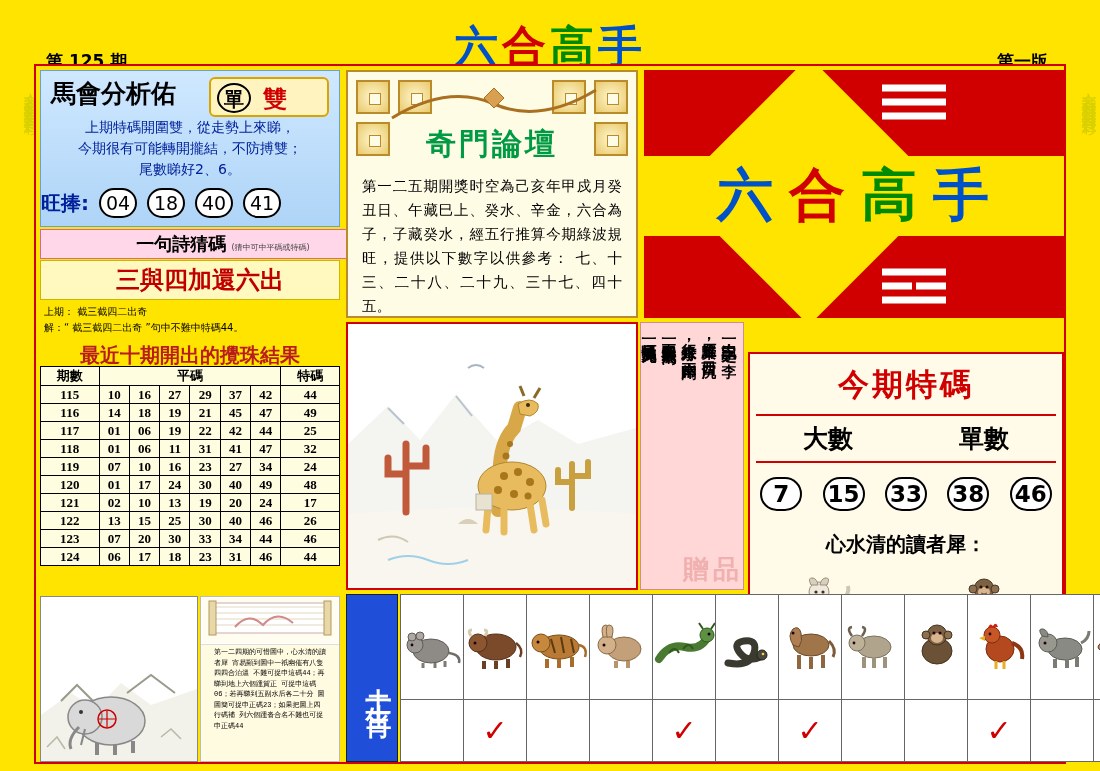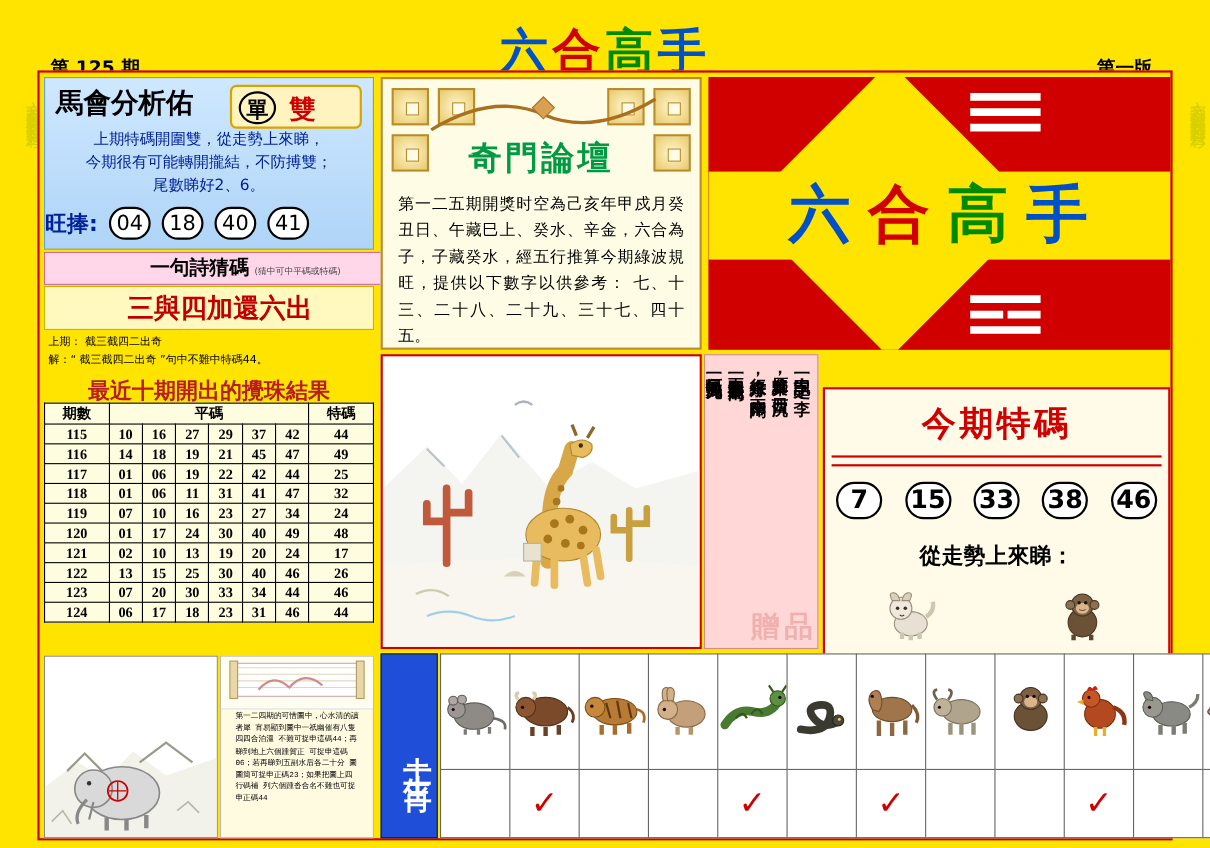--- a/index.html
+++ b/index.html
@@ -533,29 +533,33 @@
         <span>六</span>
         <span>合</span>
         <span>高</span>
         <span>手</span>
       </div>
     </div>
 
     <div class="panel-special">
       <div class="sp-title">今期特碼</div>
       <div class="sp-hr"></div>
+      <div class="sp-heads">
+        <div>大數</div>
+        <div>單數</div>
+      </div>
       <div class="sp-hr2"></div>
       <div class="sp-balls">
         <div class="sp-ball">7</div>
         <div class="sp-ball">15</div>
         <div class="sp-ball">33</div>
         <div class="sp-ball">38</div>
         <div class="sp-ball">46</div>
       </div>
-      <div class="sp-lucky">從走勢上來睇：</div>
+      <div class="sp-lucky">心水清的讀者犀：</div>
       <div class="sp-animals">
         <svg width="56" height="50" viewBox="0 0 56 50">
           <ellipse cx="28" cy="34" rx="15" ry="11" fill="#e8e0d2" stroke="#9a8f7c"></ellipse>
           <circle cx="19" cy="20" r="10" fill="#efe8dc" stroke="#9a8f7c"></circle>
           <path d="M11 13 q-4 -8 2 -7 q4 1 5 7 z" fill="#d8cfbd" stroke="#9a8f7c"></path>
           <path d="M27 13 q4 -8 -2 -7 q-4 1 -5 7 z" fill="#d8cfbd" stroke="#9a8f7c"></path>
           <circle cx="16" cy="20" r="1.6" fill="#3a2f20"></circle>
           <circle cx="23" cy="20" r="1.6" fill="#3a2f20"></circle>
           <path d="M18 26 q2 2 4 0" stroke="#3a2f20" fill="none"></path>
           <path d="M20 42 v6 M28 44 v5 M36 42 v6" stroke="#cfc6b2" stroke-width="4"></path>

